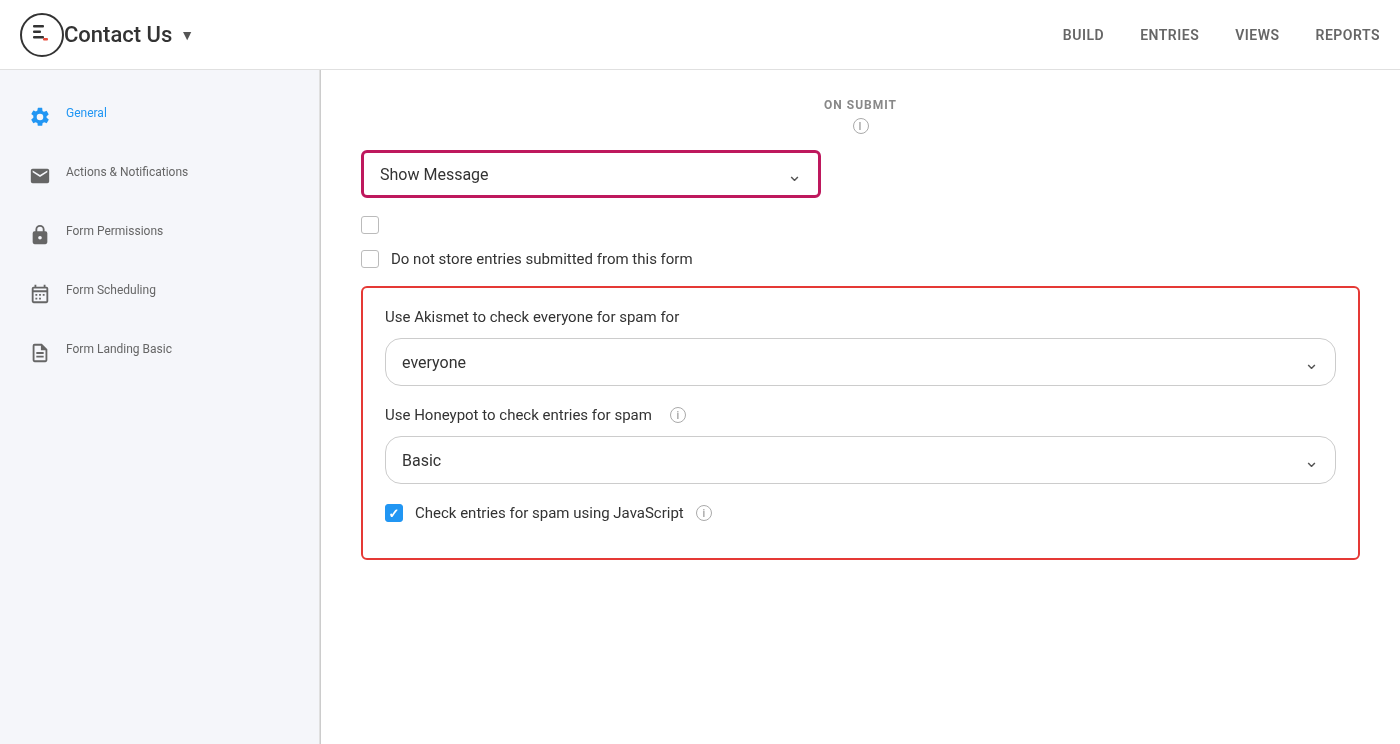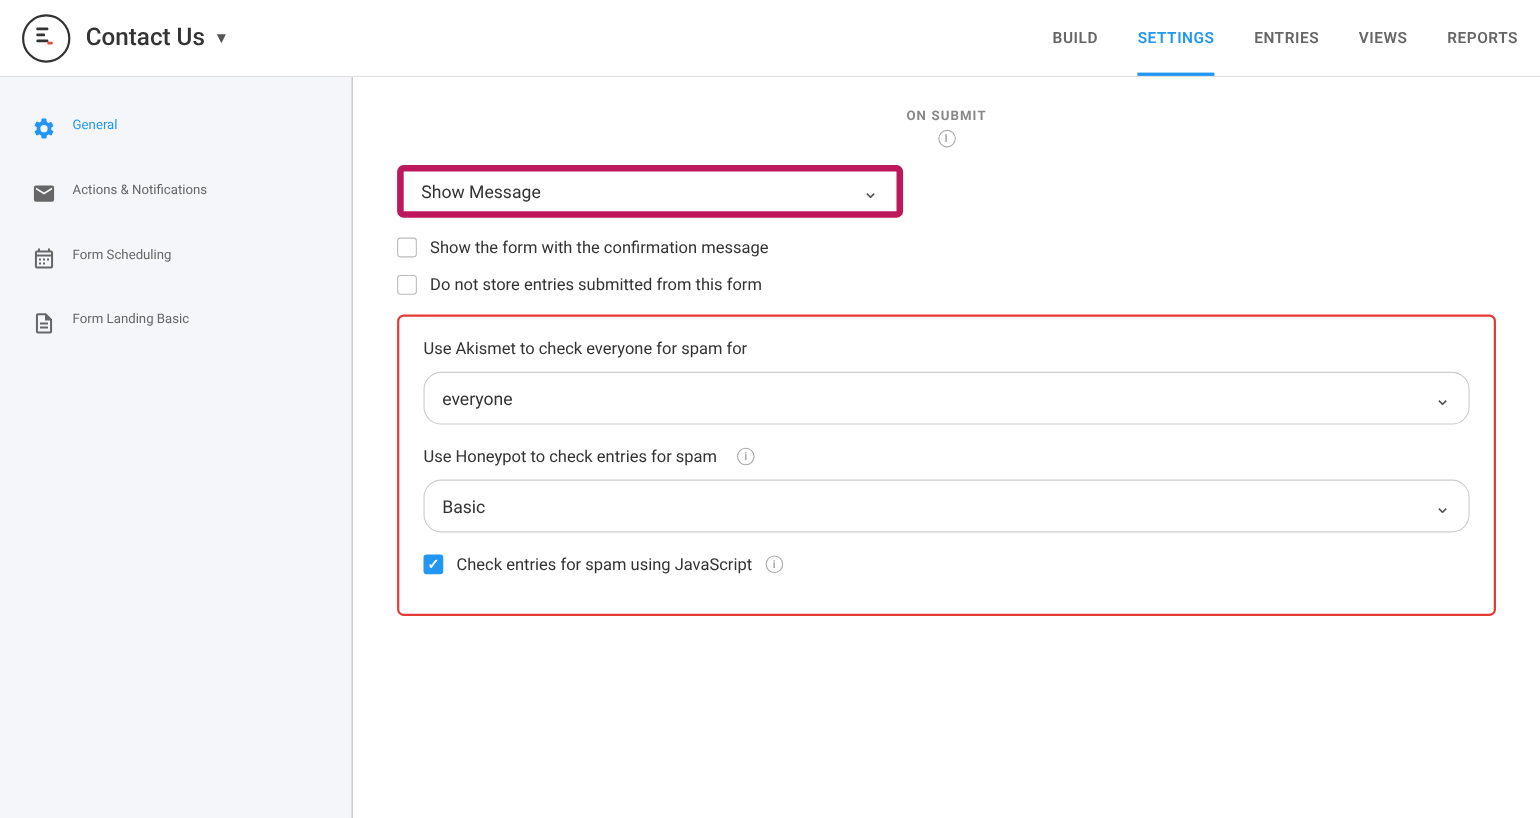--- a/index.html
+++ b/index.html
@@ -24,21 +24,20 @@
       justify-content: center;
       font-weight: bold;
       font-size: 18px;
       color: #333;
       flex-shrink: 0;
       position: relative;
     }
     .header-title {
       display: flex;
       align-items: center;
-      margin-left: 14px;
       font-size: 22px;
       font-weight: 500;
       color: #333;
       gap: 8px;
     }
     .header-title .chevron {
       font-size: 14px;
       color: #555;
     }
     .header-nav {
@@ -145,21 +144,21 @@
     }
 
     
     .select-wrapper {
       position: relative;
       margin-bottom: 18px;
     }
     .select-box {
       width: 460px;
       height: 48px;
-      border: 6px solid #be185d;
+      border: 3px solid #be185d;
       border-radius: 6px;
       background: #fff;
       display: flex;
       align-items: center;
       justify-content: space-between;
       padding: 0 16px;
       cursor: pointer;
       font-size: 16px;
       color: #333;
     }
@@ -256,21 +255,20 @@
       </svg>
     </span>
   </div>
   <div class="header-title">
     <span>Contact Us</span>
     <span class="chevron">▼</span>
   </div>
   <nav class="header-nav">
 
   <div class="nav-item">BUILD</div>
-      <div class="nav-item active">SETTINGS</div>
       <div class="nav-item">ENTRIES</div>
       <div class="nav-item">VIEWS</div>
       <div class="nav-item">REPORTS</div>
     </nav>
 </div>
 
 <div class="layout">
 
   <div class="sidebar">
 
@@ -281,20 +279,26 @@
         <span>General</span>
       </div>
       <div class="sidebar-item">
         <span class="sidebar-icon"><svg class="icon-svg" viewBox="0 0 24 24" xmlns="http://www.w3.org/2000/svg">
             <path d="M20 4H4a2 2 0 0 0-2 2v12a2 2 0 0 0 2 2h16a2 2 0 0 0 2-2V6a2 2 0 0 0-2-2zm0 4l-8 5-8-5V6l8 5 8-5v2z"></path>
           </svg></span>
         <span>Actions &amp; Notifications</span>
       </div>
       <div class="sidebar-item">
         <span class="sidebar-icon"><svg class="icon-svg" viewBox="0 0 24 24" xmlns="http://www.w3.org/2000/svg">
+            <path d="M18 8h-1V6A5 5 0 0 0 7 6v2H6a2 2 0 0 0-2 2v10a2 2 0 0 0 2 2h12a2 2 0 0 0 2-2V10a2 2 0 0 0-2-2zM9 6a3 3 0 0 1 6 0v2H9V6zm3 11a2 2 0 1 1 0-4 2 2 0 0 1 0 4z"></path>
+          </svg></span>
+        <span>Form Permissions</span>
+      </div>
+      <div class="sidebar-item">
+        <span class="sidebar-icon"><svg class="icon-svg" viewBox="0 0 24 24" xmlns="http://www.w3.org/2000/svg">
             <path d="M19 4h-1V2h-2v2H8V2H6v2H5a2 2 0 0 0-2 2v14a2 2 0 0 0 2 2h14a2 2 0 0 0 2-2V6a2 2 0 0 0-2-2zm0 16H5V10h14v10zm0-12H5V6h14v2zM7 12h2v2H7zm4 0h2v2h-2zm4 0h2v2h-2zm-8 4h2v2H7zm4 0h2v2h-2z"></path>
           </svg></span>
         <span>Form Scheduling</span>
       </div>
       <div class="sidebar-item">
         <span class="sidebar-icon"><svg class="icon-svg" viewBox="0 0 24 24" xmlns="http://www.w3.org/2000/svg">
             <path d="M14 2H6a2 2 0 0 0-2 2v16a2 2 0 0 0 2 2h12a2 2 0 0 0 2-2V8l-6-6zm4 18H6V4h7v5h5v11zM8 15h8v2H8zm0-4h8v2H8z"></path>
           </svg></span>
         <span>Form Landing Basic</span>
       </div>
@@ -311,21 +315,20 @@
 
     <div class="select-wrapper">
       <div class="select-box">
         <span>Show Message</span>
         <span class="arrow">⌄</span>
       </div>
     </div>
 
     <div class="checkbox-row">
       <div class="checkbox-box"></div>
-      <span>Show the form with the confirmation message</span>
     </div>
 
     <div class="checkbox-row">
       <div class="checkbox-box"></div>
       <span>Do not store entries submitted from this form</span>
     </div>
 
     <div class="spam-section">
       <div class="section-title">Use Akismet to check everyone for spam for</div>
       <div class="full-select-wrapper">

